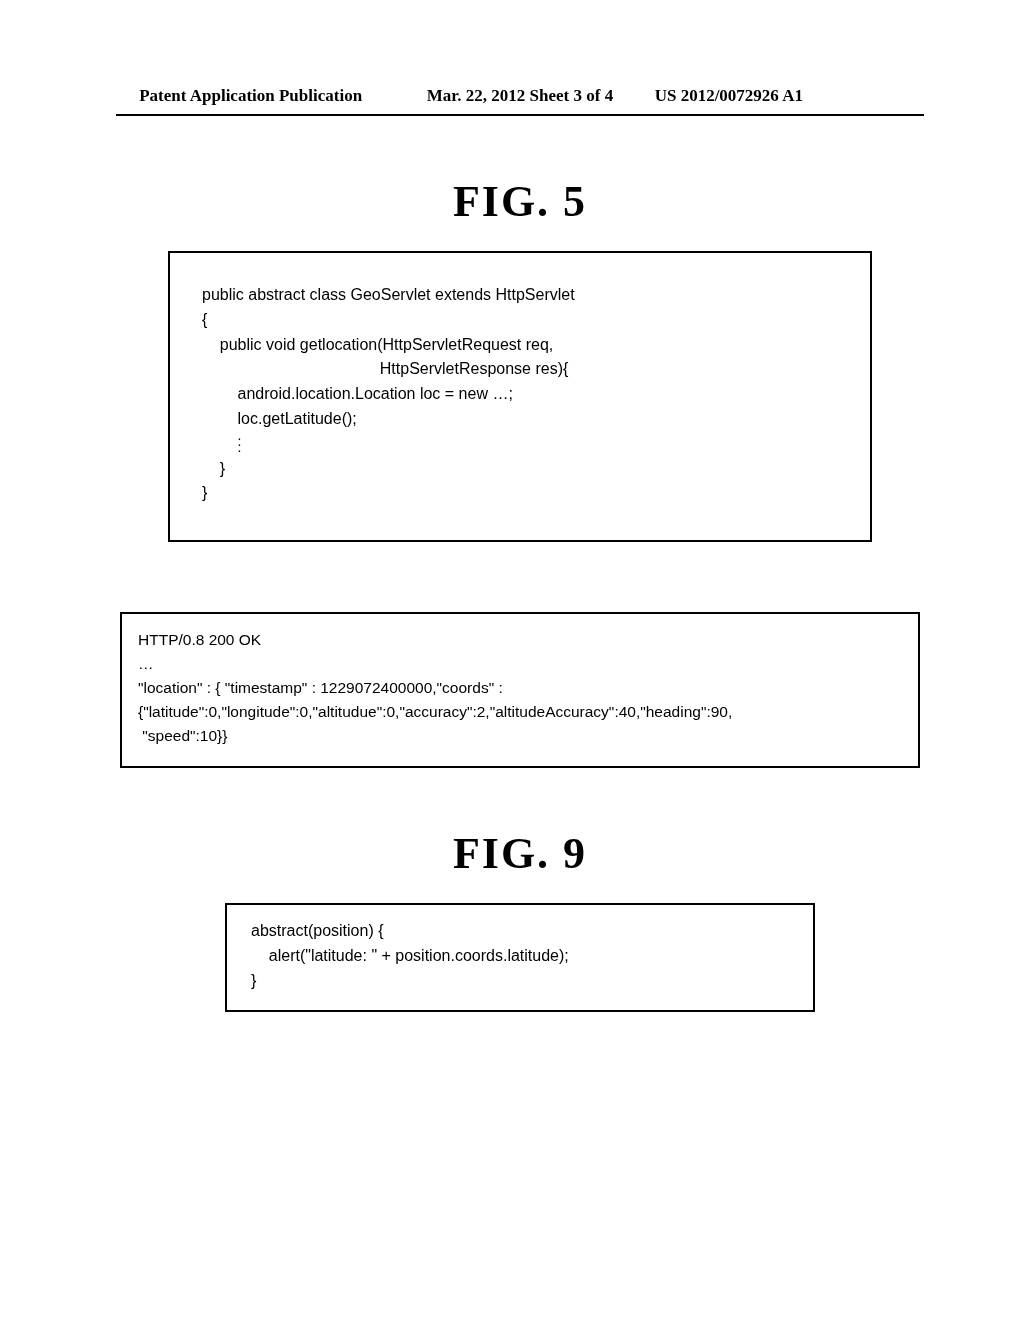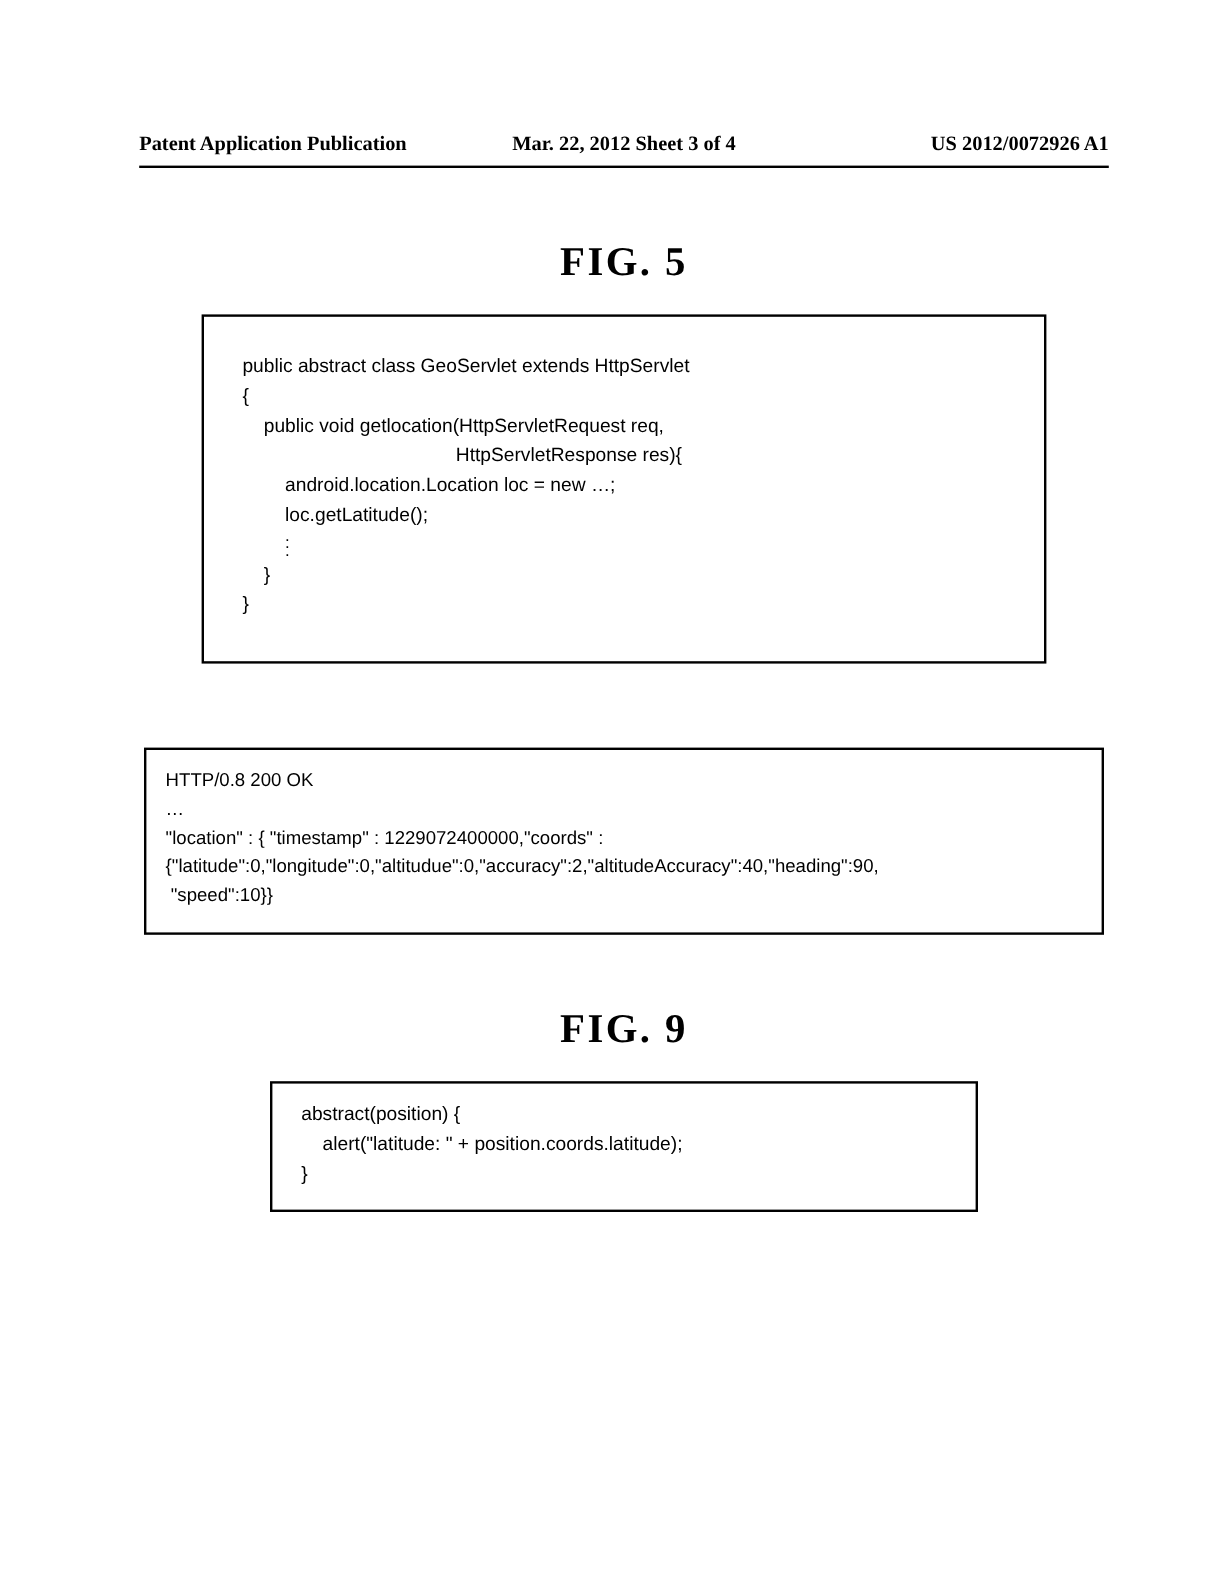--- a/index.html
+++ b/index.html
@@ -17,32 +17,32 @@
     padding: 86px 100px 60px 116px;
   }
   .header-row {
     display: flex;
     justify-content: space-between;
     align-items: baseline;
     font-size: 17px;
     font-weight: bold;
     margin-bottom: 8px;
   }
-  .header-left { flex: 1; text-align: left; margin-top: 24px; }
+  .header-left { flex: 1; text-align: center; }
   .header-mid  { flex: 1; text-align: center; }
-  .header-right{ flex: 1; text-align: right; }
+  .header-right{ flex: 1; }
   .header-rule {
     border: none;
     border-top: 2px solid #000;
     margin: 0 0 60px 0;
   }
   .fig-label {
     text-align: center;
     font-family: "Times New Roman", "Bookman Old Style", serif;
-    font-size: 34px;
+    font-size: 44px;
     font-weight: bold;
     letter-spacing: 2px;
     margin-bottom: 24px;
   }
   .code-box {
     border: 2px solid #000;
     font-family: Arial, Helvetica, sans-serif;
     font-size: 16px;
     line-height: 1.55;
     white-space: pre;

